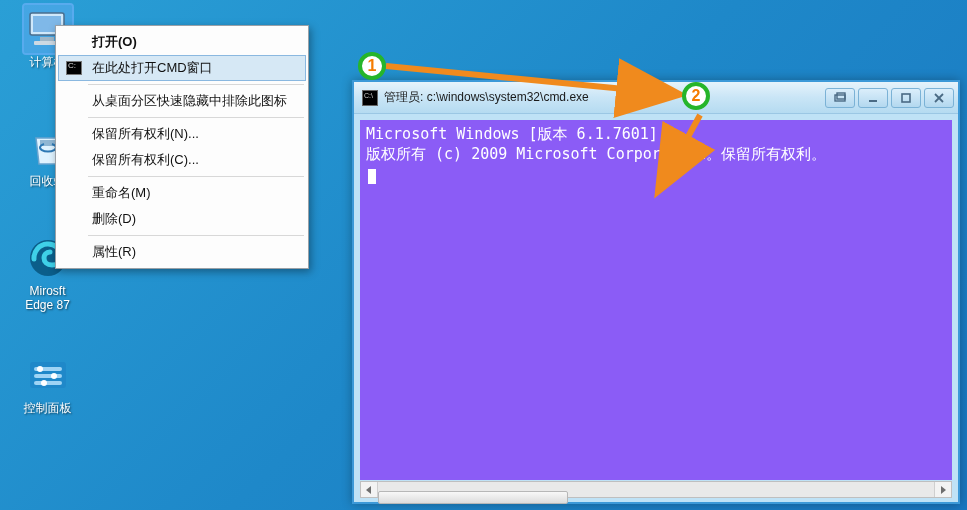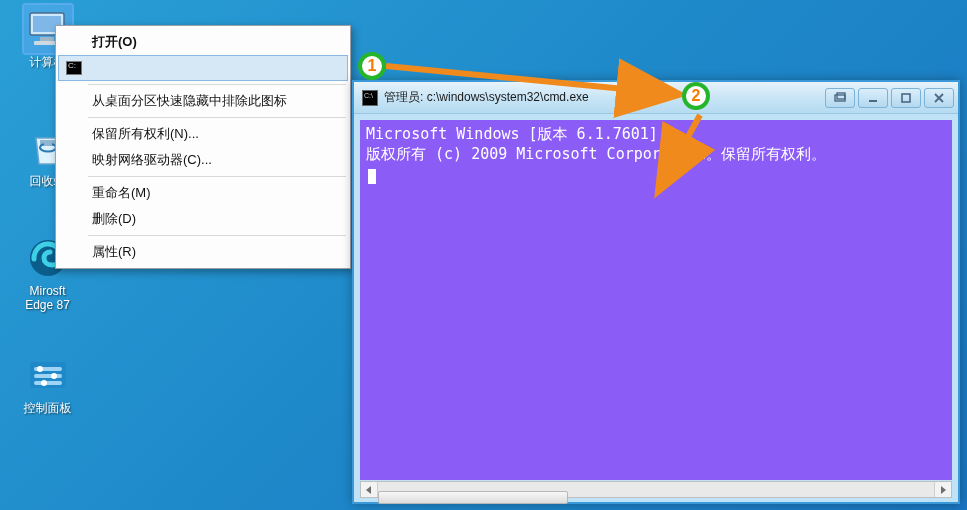--- a/index.html
+++ b/index.html
@@ -9,21 +9,21 @@
     width: 967px; height: 510px;
     background: linear-gradient(135deg, #2a9fd6 0%, #1e88c9 50%, #1976c0 100%);
   }
   .icon-col { position: absolute; left: 10px; top: 0; width: 75px; display: flex; flex-direction: column; align-items: center; gap: 20px; padding-top: 5px; }
   .desk-icon { width: 75px; display: flex; flex-direction: column; align-items: center; cursor: pointer; }
   .desk-icon .pic { width: 48px; height: 48px; display:flex; align-items:center; justify-content:center; }
   .desk-icon .label { color: #fff; font-size: 12px; text-align: center; margin-top: 2px; line-height: 1.2; text-shadow: 1px 1px 2px rgba(0,0,0,0.6); }
   .computer-sel .pic { outline: 2px solid rgba(120,180,255,0.6); background: rgba(120,180,255,0.35); border-radius:2px;}
   
   .ctx {
-    position: absolute; left: 55px; top: 25px; width: 296px;
+    position: absolute; left: 55px; top: 25px; width: 254px;
     background: #fdfdfd; border: 1px solid #9aa0a6;
     box-shadow: 2px 3px 8px rgba(0,0,0,0.35);
     padding: 3px 2px;
   }
   .ctx-item {
     display:flex; align-items:center;
     height: 26px; padding: 0 10px 0 34px;
     position:relative; cursor:pointer; color:#111;
   }
   .ctx-item.bold { font-weight: bold; }
@@ -147,31 +147,32 @@
   <div class="ctx">
     <div class="ctx-item bold">
       <span>打开(O)</span>
     </div>
     <div class="ctx-item hover">
       <span class="ctx-ico">
         <span style="width:16px;height:14px;background:#000;border:1px solid #777;display:block;position:relative">
           <span style="position:absolute;left:1px;top:0;color:#ddd;font-size:8px;line-height:8px">C:</span>
         </span>
       </span>
+      <span>在此处打开CMD窗口</span>
     </div>
     <div class="ctx-sep"></div>
     <div class="ctx-item">
       <span>从桌面分区快速隐藏中排除此图标</span>
     </div>
     <div class="ctx-sep"></div>
     <div class="ctx-item">
       <span>保留所有权利(N)...</span>
     </div>
     <div class="ctx-item">
-      <span>映射网络驱动器(C)...</span>
+      <span>保留所有权利(C)...</span>
     </div>
     <div class="ctx-sep"></div>
     <div class="ctx-item">
       <span>重命名(M)</span>
     </div>
     <div class="ctx-item">
       <span>删除(D)</span>
     </div>
     <div class="ctx-sep"></div>
     <div class="ctx-item">

